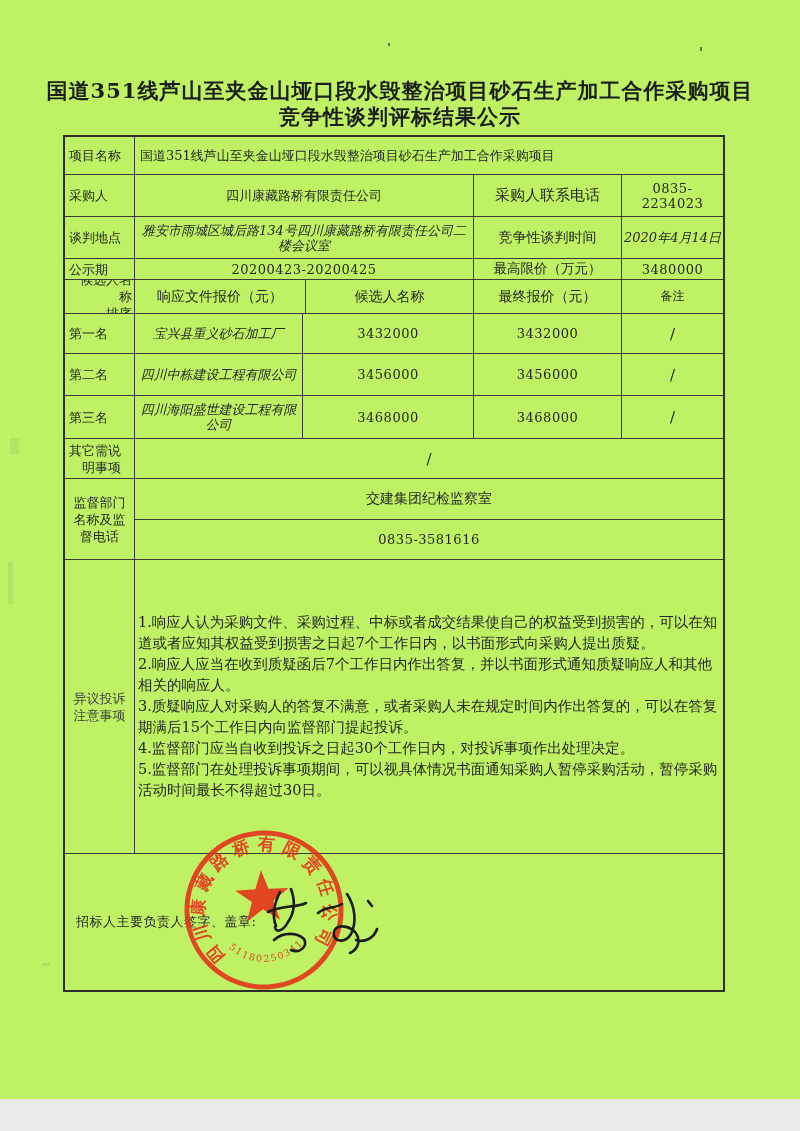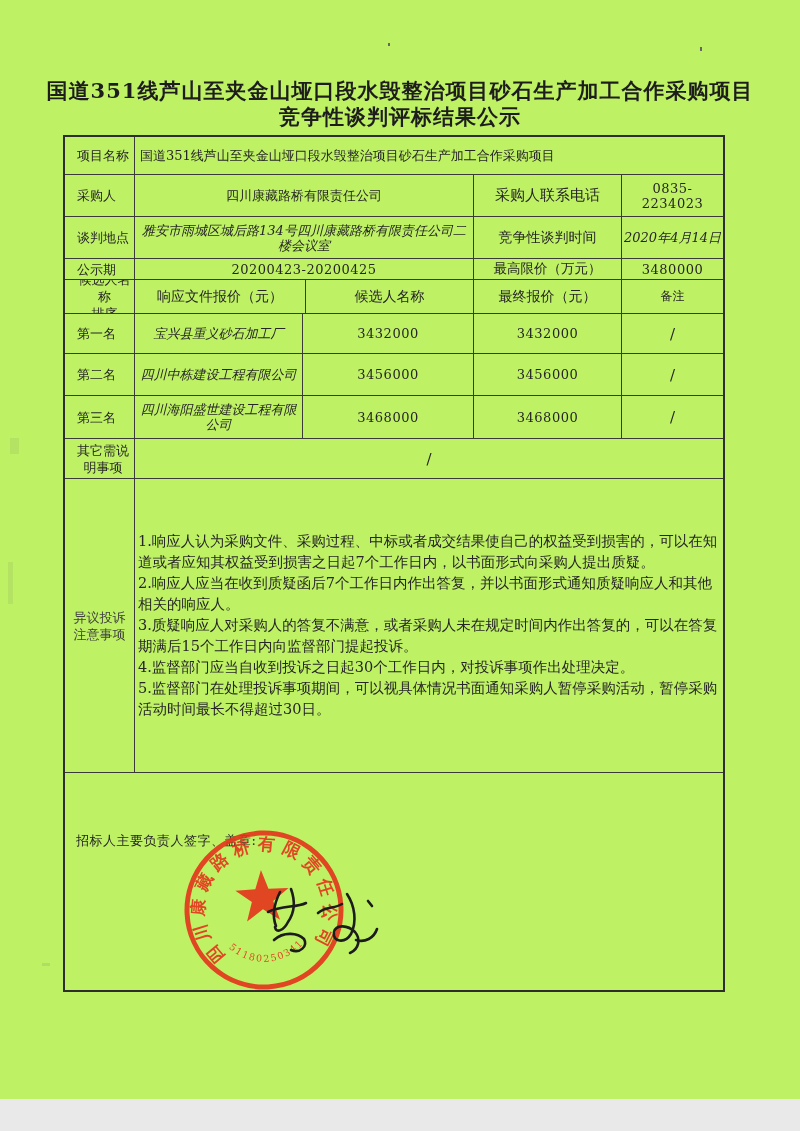--- a/index.html
+++ b/index.html
@@ -30,21 +30,21 @@
     text-align:center;overflow:hidden;padding:1px 2px;
   }
   .cell:last-child{border-right:none;}
   .c1{width:70px;flex:none;}
   .c2{width:168px;flex:none;}
   .c3{width:171px;flex:none;}
   .c4{width:148px;flex:none;}
   .c5{flex:1;}
   .c23{width:339px;flex:none;}
   .rest{flex:1;}
-  .lbl{justify-content:flex-start;text-align:center;padding-left:12px;white-space:pre-line;line-height:17px;}
+  .lbl{justify-content:flex-start;text-align:right;padding-left:4px;white-space:pre-line;line-height:17px;}
   .lblc{white-space:pre-line;line-height:17px;}
   .h38{height:38px;} .h42{height:42px;} .h21{height:21px;} .h34{height:34px;}
   .h40{height:40px;} .h43{height:43px;} .h81{height:81px;} .h294{height:294px;}
   .h136{height:136px;}
   .small{font-size:13px;line-height:15px;font-style:italic;}
   .num{font-size:13px;letter-spacing:0.5px;}
   .stack{flex:1;display:flex;flex-direction:column;}
   .substack{flex:1;display:flex;align-items:center;justify-content:center;box-sizing:border-box;}
   .subdiv{border-bottom:1px solid #3a3a3a;}
   .notice-body{
@@ -137,20 +137,29 @@
       <div class="cell c4 num">3468000</div>
       <div class="cell c5" style="font-size:15px;">/</div>
     </div>
 
     <div class="row h40">
       <div class="cell c1 lbl">其它需说
 明事项</div>
       <div class="cell rest" style="font-size:15px;">/</div>
     </div>
 
+    <div class="row h81">
+      <div class="cell c1 lblc" style="justify-content:center;text-align:center;">监督部门
+名称及监
+督电话</div>
+      <div class="stack">
+        <div class="substack subdiv" style="font-size:14px;">交建集团纪检监察室</div>
+        <div class="substack num">0835-3581616</div>
+      </div>
+    </div>
 
     <div class="row h294">
       <div class="cell c1 lblc" style="justify-content:center;text-align:center;color:#3f3f3f;">异议投诉
 注意事项</div>
       <div class="notice-body">
         <p>1.响应人认为采购文件、采购过程、中标或者成交结果使自己的权益受到损害的，可以在知道或者应知其权益受到损害之日起7个工作日内，以书面形式向采购人提出质疑。</p>
         <p>2.响应人应当在收到质疑函后7个工作日内作出答复，并以书面形式通知质疑响应人和其他相关的响应人。</p>
         <p>3.质疑响应人对采购人的答复不满意，或者采购人未在规定时间内作出答复的，可以在答复期满后15个工作日内向监督部门提起投诉。</p>
         <p>4.监督部门应当自收到投诉之日起30个工作日内，对投诉事项作出处理决定。</p>
         <p>5.监督部门在处理投诉事项期间，可以视具体情况书面通知采购人暂停采购活动，暂停采购活动时间最长不得超过30日。</p>

